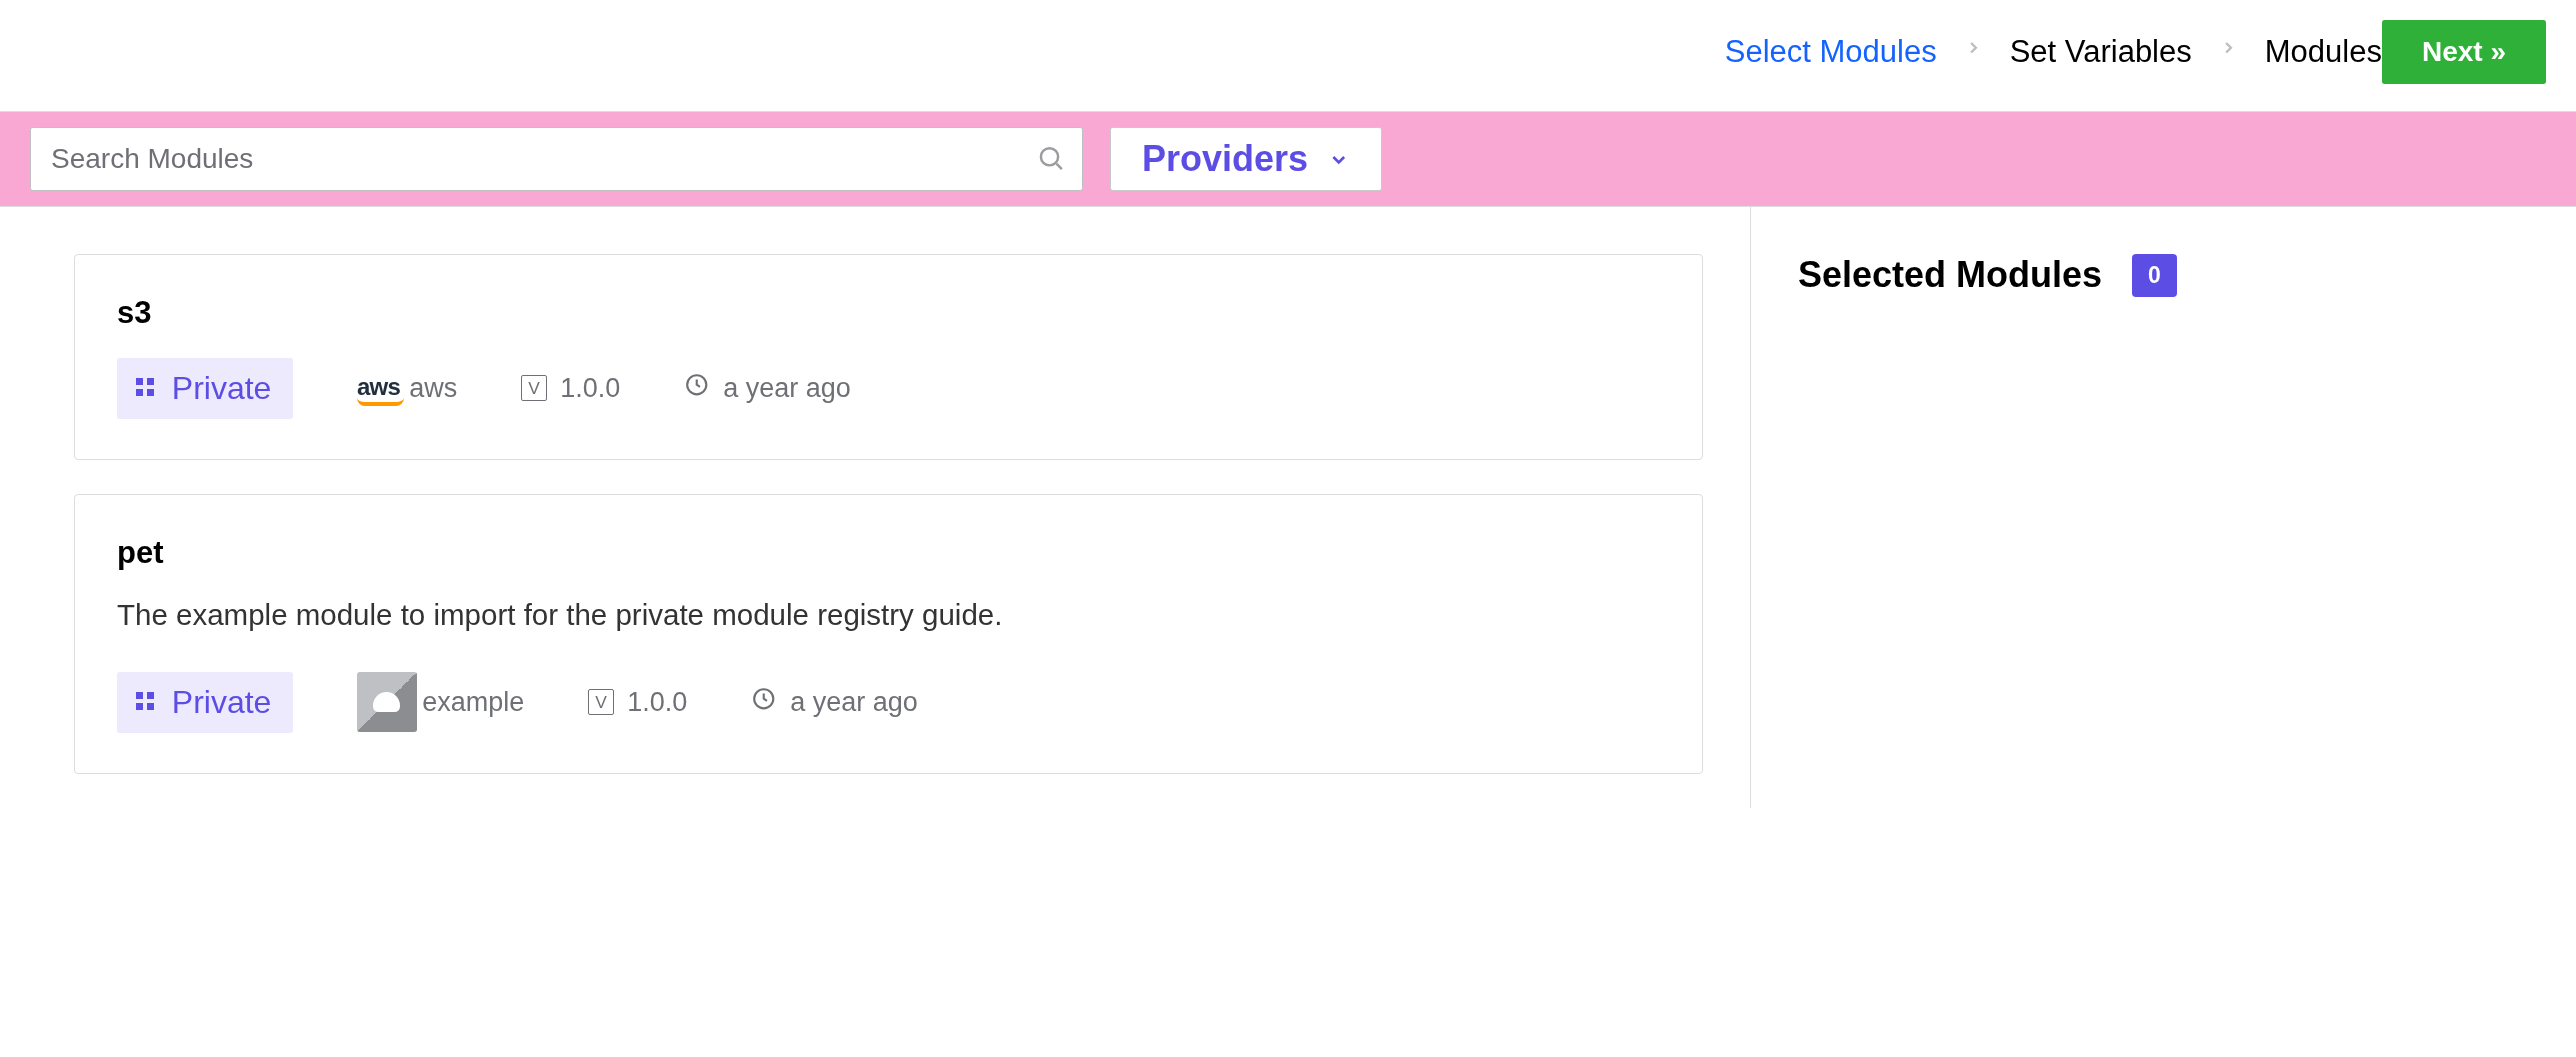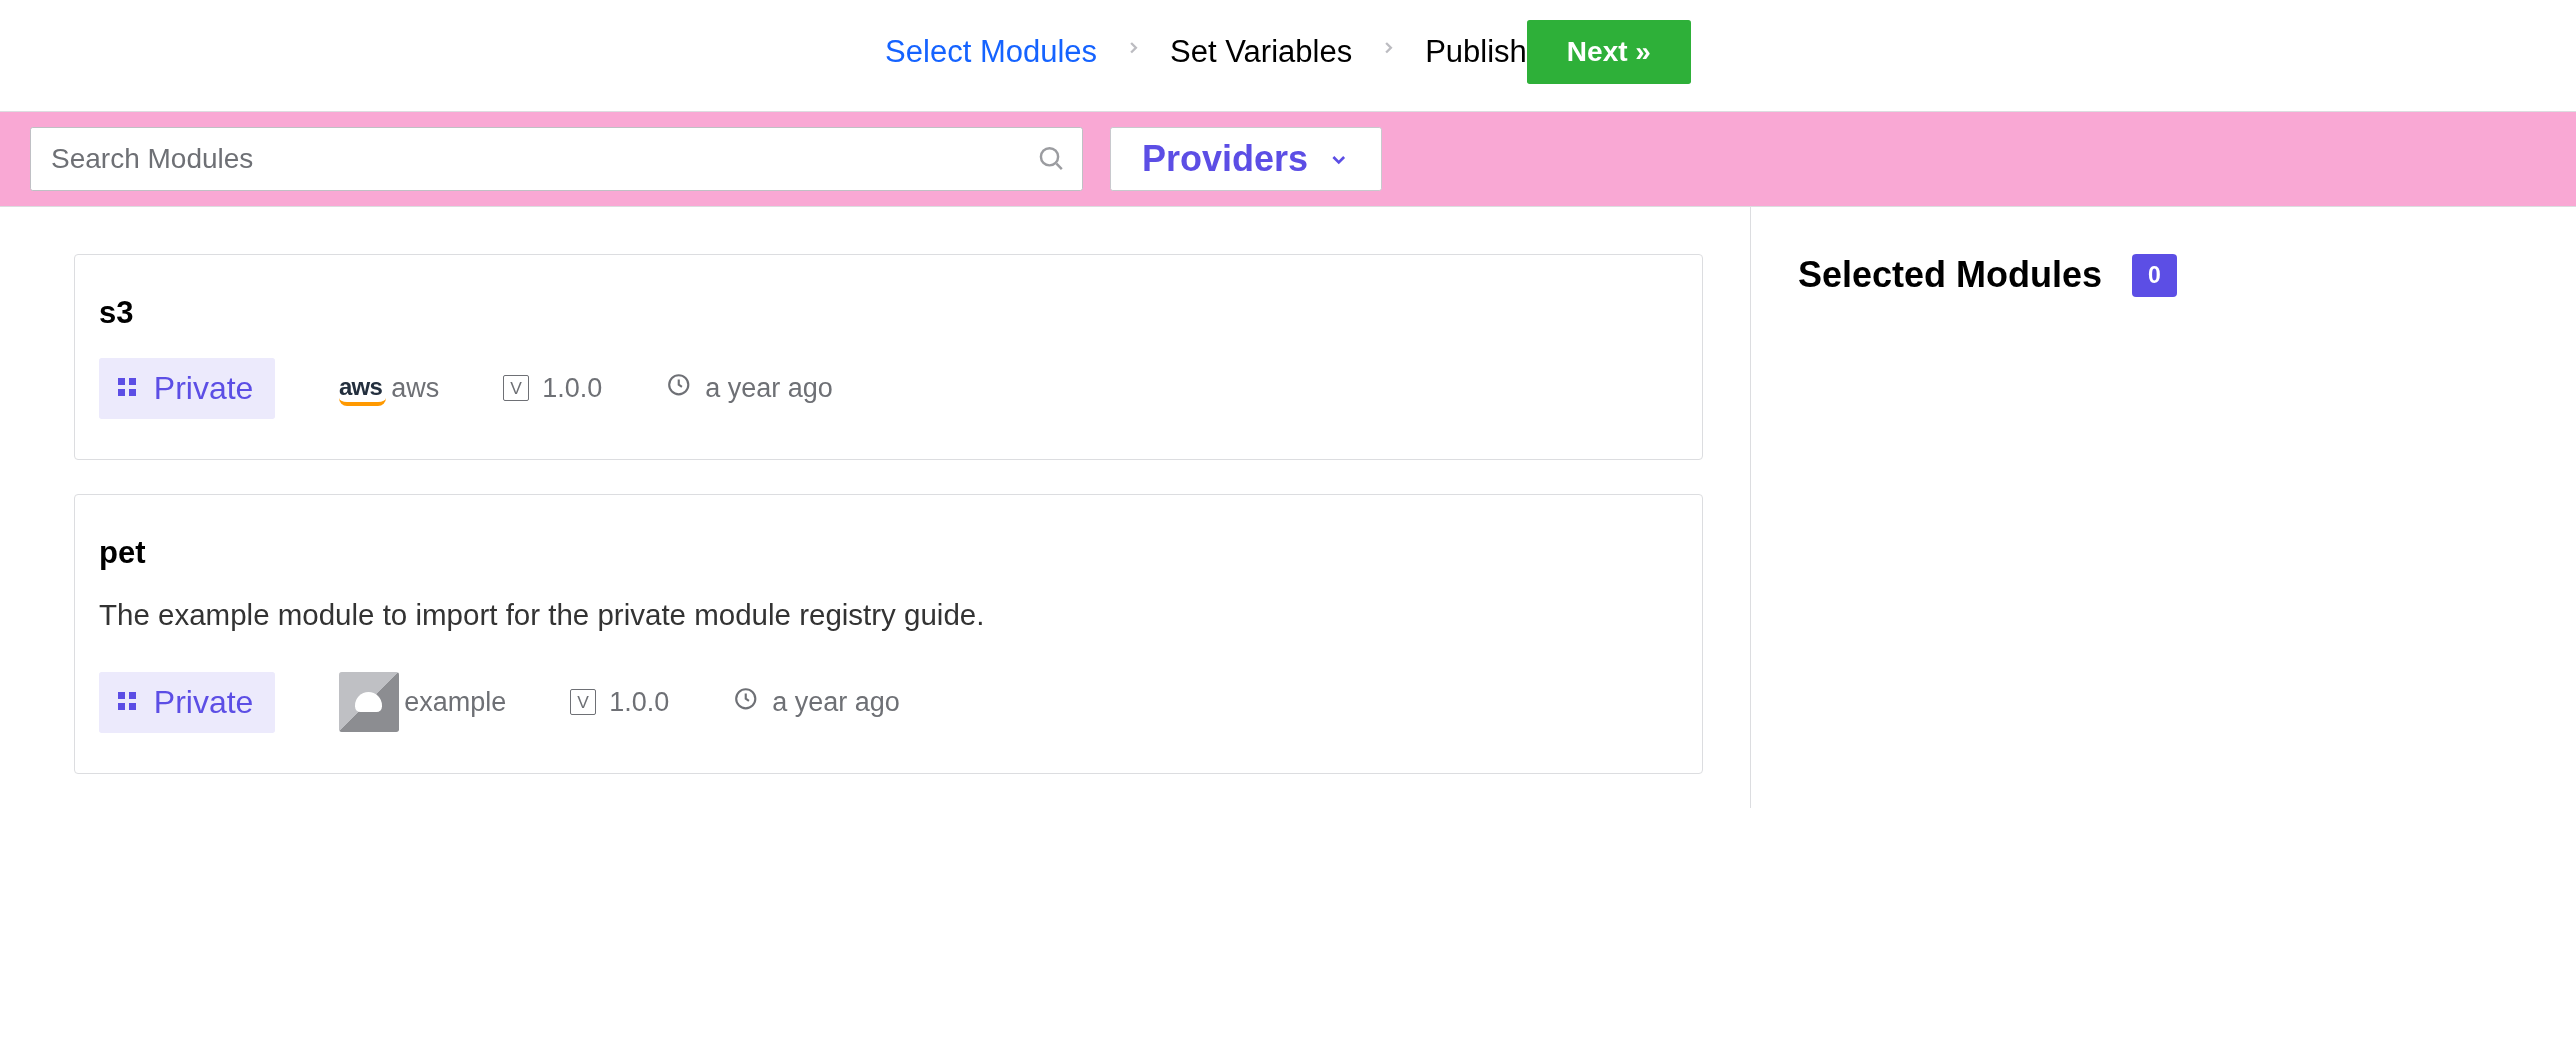--- a/index.html
+++ b/index.html
@@ -8,21 +8,21 @@
     background: #fff;
     color: #000;
     width: 2576px;
     height: 1058px;
     overflow: hidden;
   }
 
   
   .header-row {
     display: flex;
-    justify-content: center;
+    justify-content: flex-end;
     align-items: center;
     padding: 20px 30px 27px 30px;
   }
   .breadcrumbs {
     display: flex;
     align-items: center;
     gap: 27px;
     font-size: 31px;
   }
   .crumb-active { color: #1563ff; }
@@ -115,21 +115,21 @@
     font-size: 23px;
     font-weight: 700;
     padding: 8px 16px;
     border-radius: 4px;
   }
 
   
   .card {
     border: 0.7px solid #dcdde0;
     border-radius: 4px;
-    padding: 40px 24px;
+    padding: 40px 42px;
     margin-bottom: 34px;
     cursor: pointer;
   }
   .card-title {
     font-size: 31px;
     font-weight: 700;
     margin-bottom: 27px;
   }
   .card-desc {
     font-size: 29.5px;
@@ -216,21 +216,21 @@
       <svg width="19" height="29.5" viewBox="0 0 24 24" fill="none" stroke="currentColor" stroke-width="3">
           <polyline points="9 18 15 12 9 6"></polyline>
         </svg>
     </span>
     <span class="crumb">Set Variables</span>
     <span class="chev">
       <svg width="19" height="29.5" viewBox="0 0 24 24" fill="none" stroke="currentColor" stroke-width="3">
           <polyline points="9 18 15 12 9 6"></polyline>
         </svg>
     </span>
-    <span class="crumb">Publish</span>
+    <span class="crumb">Modules</span>
   </div>
   <button class="next-btn">Next »</button>
 </div>
 
 <div class="filter-bar">
   <div class="search-wrap">
     <input class="search-input" type="text" placeholder="Search Modules" style="">
     <span class="search-icon">
       <svg width="29.5" height="29.5" viewBox="0 0 24 24" fill="none" stroke="currentColor" stroke-width="2">
         <circle cx="11" cy="11" r="7"></circle>

